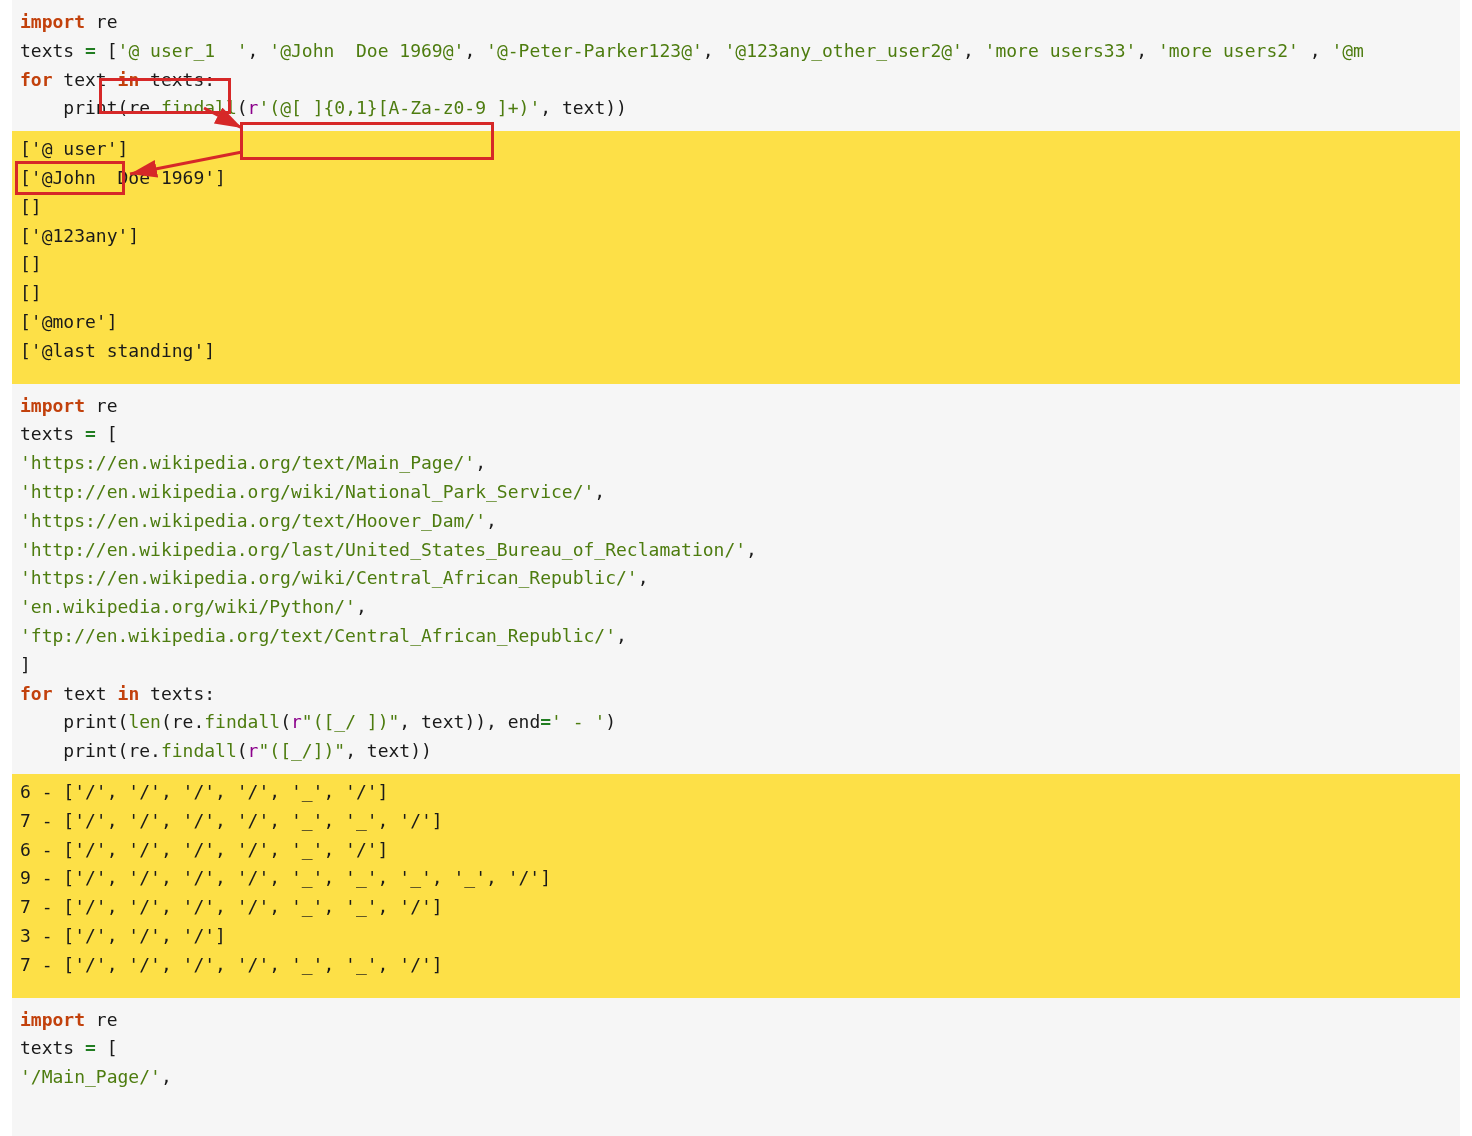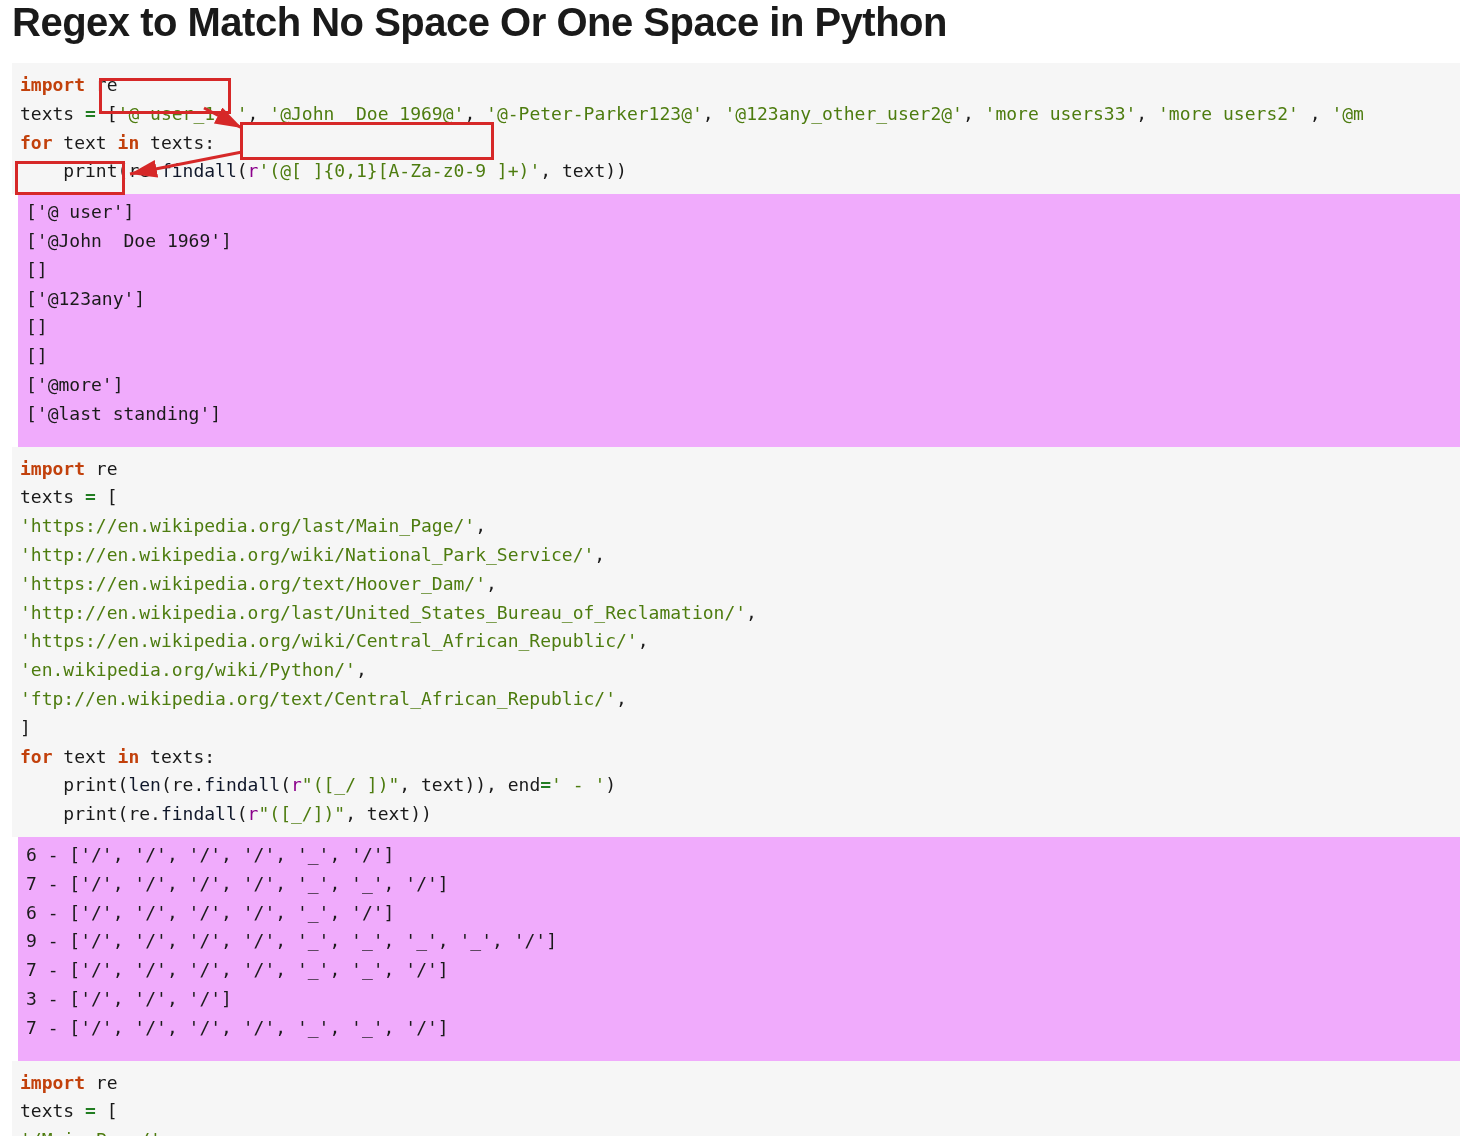--- a/index.html
+++ b/index.html
@@ -27,64 +27,62 @@
     margin: 0 0 0 0;
     white-space: pre;
     overflow: hidden;
   }
   pre.codeblock {
     background: #f6f6f6;
     padding: 8px 8px;
     border-radius: 0;
   }
   pre.outblock {
-    background: #f0abfc;
+    background: #fde047;
     padding: 4px 8px 18px 8px;
-    margin-left: 6px;
   }
   .kw  { color: #c2410c; font-weight: 700; }   
   .op  { color: #217d21; font-weight: 700; }   
-  .fn  { color: #0f172a; }                     
+  .fn  { color: #4d7c0f; }                     
   .rp  { color: #8b008b; }                     
   .str { color: #4d7c0f; }
 
   .hl-box {
     position: absolute;
     border: 3px solid #d62828;
     pointer-events: none;
   }
   .arrow {
     position: absolute;
     pointer-events: none;
   }
 </style>
 </head>
 <body>
 
 <div class="page">
 
-  <h1>Regex to Match No Space Or One Space in Python</h1>
 
   <pre class="codeblock"><span class="kw">import</span><span> re</span>
 <span>texts </span><span class="op">=</span><span> [</span><span class="str">'@ user_1  '</span><span>, </span><span class="str">'@John  Doe 1969@'</span><span>, </span><span class="str">'@-Peter-Parker123@'</span><span>, </span><span class="str">'@123any_other_user2@'</span><span>, </span><span class="str">'more users33'</span><span>, </span><span class="str">'more users2'</span><span> , </span><span class="str">'@m</span>
 <span class="kw">for</span><span> text </span><span class="kw">in</span><span> texts:</span>
 <span>    print</span><span>(re.</span><span class="fn">findall</span><span>(</span><span class="rp">r</span><span class="str">'(@[ ]{0,1}[A-Za-z0-9 ]+)'</span><span>, text))</span></pre>
 
   <pre class="outblock"><span>['@ user']</span>
 <span>['@John  Doe 1969']</span>
 <span>[]</span>
 <span>['@123any']</span>
 <span>[]</span>
 <span>[]</span>
 <span>['@more']</span>
 <span>['@last standing']</span></pre>
 
   <pre class="codeblock"><span class="kw">import</span><span> re</span>
 <span>texts </span><span class="op">=</span><span> [</span>
-<span class="str">'https://en.wikipedia.org/last/Main_Page/'</span><span>,</span>
+<span class="str">'https://en.wikipedia.org/text/Main_Page/'</span><span>,</span>
 <span class="str">'http://en.wikipedia.org/wiki/National_Park_Service/'</span><span>,</span>
 <span class="str">'https://en.wikipedia.org/text/Hoover_Dam/'</span><span>,</span>
 <span class="str">'http://en.wikipedia.org/last/United_States_Bureau_of_Reclamation/'</span><span>,</span>
 <span class="str">'https://en.wikipedia.org/wiki/Central_African_Republic/'</span><span>,</span>
 <span class="str">'en.wikipedia.org/wiki/Python/'</span><span>,</span>
 <span class="str">'ftp://en.wikipedia.org/text/Central_African_Republic/'</span><span>,</span>
 <span>]</span>
 <span class="kw">for</span><span> text </span><span class="kw">in</span><span> texts:</span>
 <span>    print</span><span>(</span><span class="fn">len</span><span>(re.</span><span class="fn">findall</span><span>(</span><span class="rp">r</span><span class="str">"([_/ ])"</span><span>, text)), end</span><span class="op">=</span><span class="str">' - '</span><span>)</span>
 <span>    print</span><span>(re.</span><span class="fn">findall</span><span>(</span><span class="rp">r</span><span class="str">"([_/])"</span><span>, text))</span></pre>

